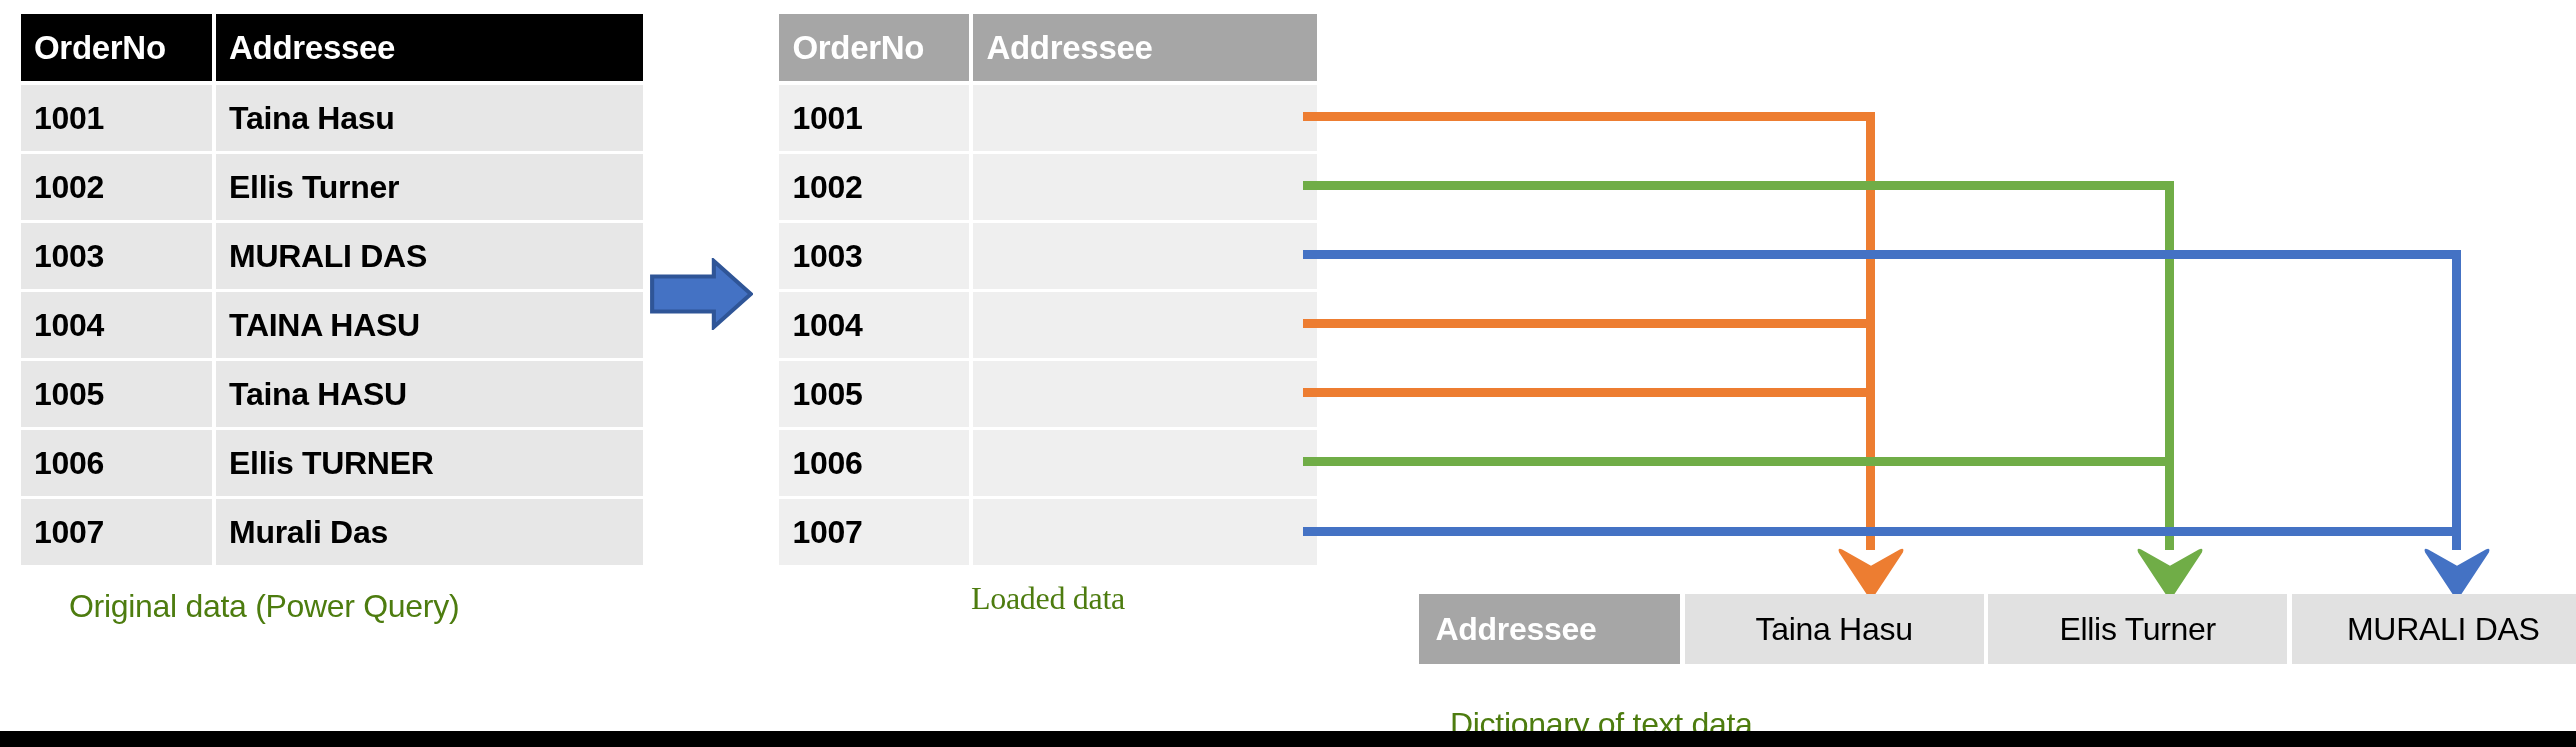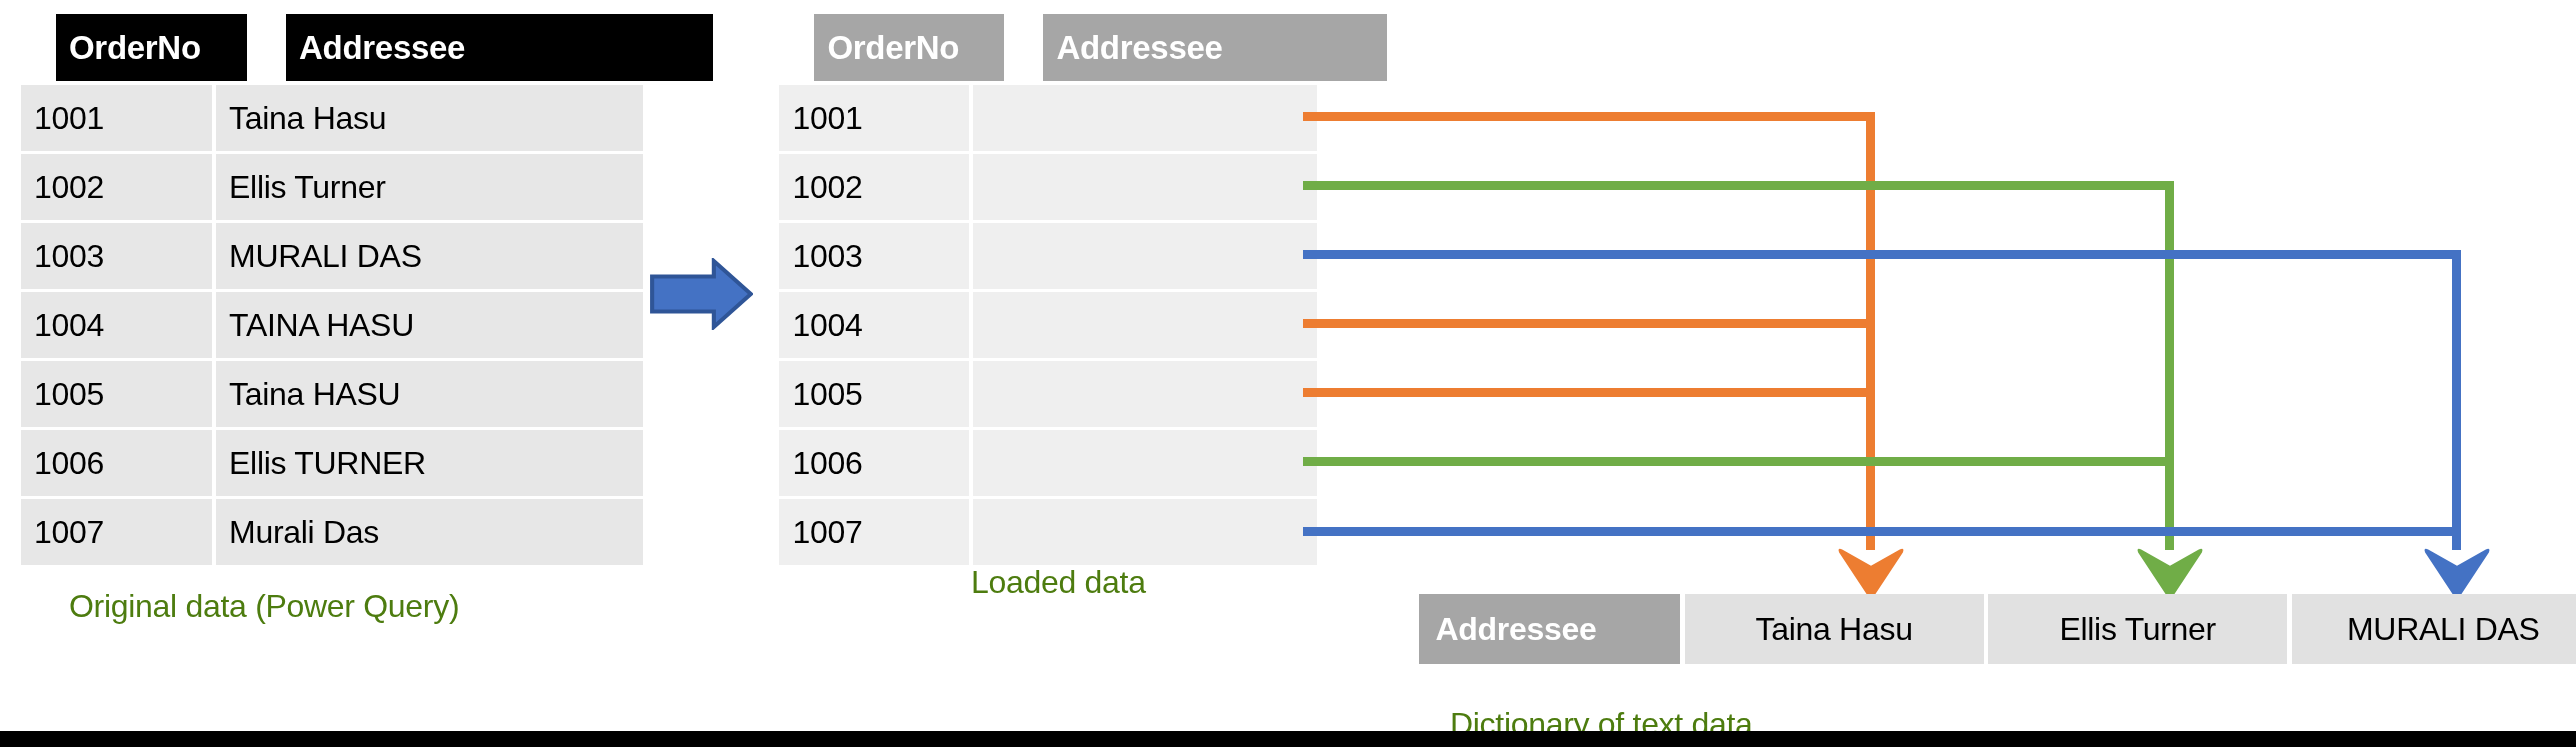--- a/index.html
+++ b/index.html
@@ -11,23 +11,23 @@
   }
   #stage{position:absolute;left:0;top:0;width:2626px;height:747px;}
 
   
   .tbl{position:absolute;}
   .thead{position:absolute;display:flex;}
   .thead .hc{
     display:flex;align-items:center;
     color:#FFFFFF;font-weight:bold;
     font-size:33px;letter-spacing:-0.3px;
-    box-sizing:border-box;padding-left:13.4px;margin-left:35px;
-  }
-  .trow{position:absolute;display:flex;}
+    box-sizing:border-box;padding-left:13.4px;
+  }
+  .trow{position:absolute;display:flex;font-weight:bold;}
   .trow .cc{
     display:flex;align-items:center;
     color:#000000;font-size:32px;
     box-sizing:border-box;padding-left:13.4px;
     letter-spacing:-0.3px;
   }
 
   
   #orig-table{left:20.6px;top:14.4px;}
   #orig-table .thead{left:0;top:0;}
@@ -48,21 +48,21 @@
   #loaded-table .trow .cc.c0{width:190px;margin-right:4.1px;}
   #loaded-table .trow .cc.c1{width:344px;}
 
   
   .caption{
     position:absolute;color:#4d7c0f;
     font-size:32px;letter-spacing:-0.3px;
     white-space:nowrap;
   }
   #cap-original{left:69px;top:588px;}
-  #cap-loaded{left:971px;top:564px;}
+  #cap-loaded{left:971px;top:580px;font-family:Liberation Serif, serif;}
   #cap-dictionary{left:1450px;top:706px;}
 
   
   #flow-arrow{position:absolute;left:650px;top:258px;width:103px;height:72px;}
 
   
   .conn{position:absolute;}
   .hline{position:absolute;height:9.3px;}
   .vline{position:absolute;width:9.3px;}
 

